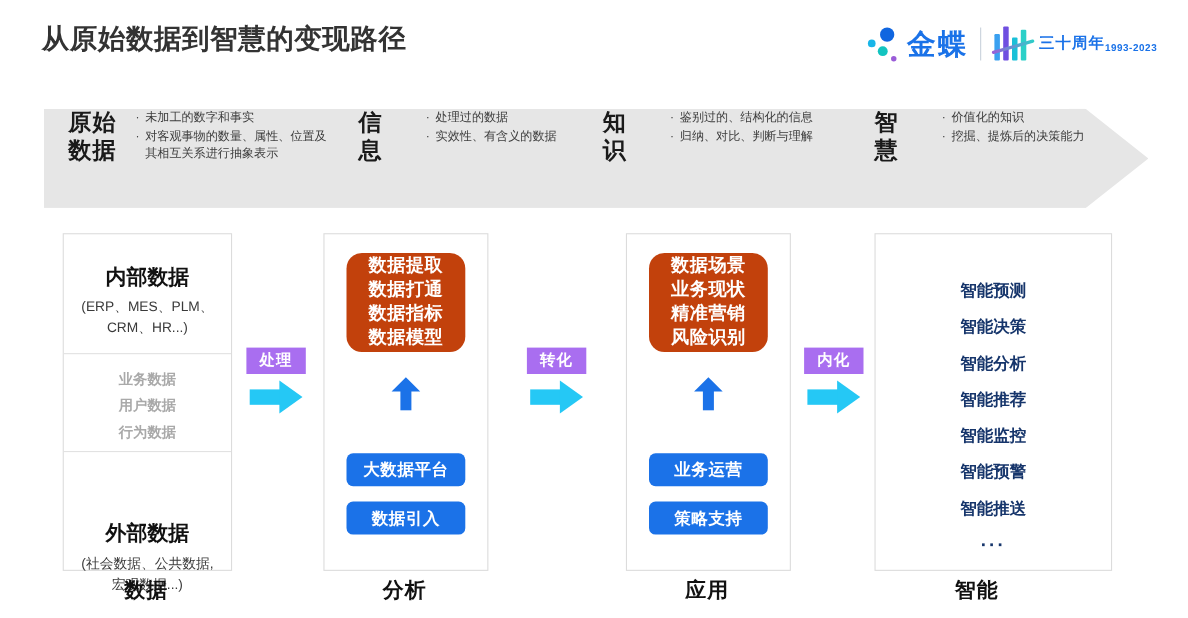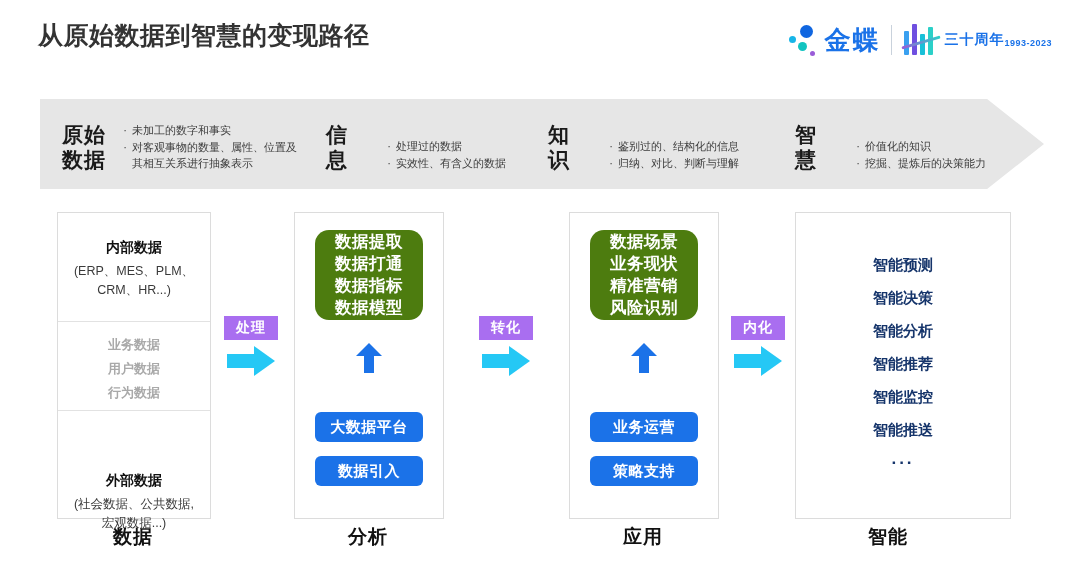--- a/index.html
+++ b/index.html
@@ -33,44 +33,44 @@
   .anniv-text{display:flex;flex-direction:row;line-height:1;}
   .anniv-cn{font-size:14px;font-weight:bold;color:#1a72e8;letter-spacing:1px;}
   .anniv-yr{font-size:9px;font-weight:bold;color:#1a72e8;letter-spacing:0.5px;margin-top:7px;}
   
   .banner{
     position:absolute;left:40px;top:99px;width:1004px;height:90px;
     background:#e6e6e6;
     clip-path:polygon(0 0,932px 0,932px -12px,1004px 45px,932px 102px,932px 90px,0 90px);
   }
   .banner-inner{position:absolute;left:0;top:0;width:1004px;height:90px;}
-  .seg{position:absolute;top:0;height:74px;display:flex;align-items:flex-end;}
+  .seg{position:absolute;top:0;height:74px;display:flex;align-items:flex-start;}
   .seg-title{
     font-size:21px;font-weight:bold;color:#1a1a1a;line-height:1.22;
     width:48px;flex:none;text-align:left;letter-spacing:1px;
   }
   .seg-list{margin-left:8px;}
   .seg-li{display:flex;align-items:flex-start;font-size:11px;color:#3c3c3c;line-height:1.45;margin:1px 0;}
   .seg-bullet{width:14px;flex:none;text-align:center;color:#3c3c3c;font-size:11px;line-height:1.45;}
   .seg-txt{max-width:170px;}
   
   .col{position:absolute;top:212px;background:#ffffff;border:1px solid #dcdcdc;}
   .col-label{
     position:absolute;top:524px;font-size:19px;font-weight:bold;color:#111111;
     text-align:center;letter-spacing:1px;
   }
   
   .c1-cell{position:absolute;left:0;width:100%;box-sizing:border-box;text-align:center;}
   .c1-div{position:absolute;left:0;width:100%;height:1px;background:#e2e2e2;}
-  .c1-strong{font-size:14px;font-weight:bold;color:#111111;}
+  .c1-strong{font-size:19px;font-weight:bold;color:#111111;}
   .c1-sub{font-size:12.5px;color:#3a3a3a;line-height:1.55;margin-top:5px;}
   .c1-gray{font-size:13px;font-weight:bold;color:#a9a9a9;line-height:1.85;}
   
   .bigcard{
-    position:absolute;background:#4d7c0f;border-radius:14px;color:#ffffff;
+    position:absolute;background:#c2410c;border-radius:14px;color:#ffffff;
     display:flex;align-items:center;justify-content:center;text-align:center;
     font-size:16.5px;font-weight:bold;line-height:1.33;letter-spacing:0.5px;
   }
   .pill{
     position:absolute;background:#1b72e8;border-radius:6px;color:#ffffff;
     display:flex;align-items:center;justify-content:center;
     font-size:15px;font-weight:bold;letter-spacing:0.5px;
   }
   .uparrow{position:absolute;width:26px;height:30px;}
   .uparrow .stem{position:absolute;left:8px;top:11px;width:10px;height:19px;background:#1b72e8;}
@@ -276,17 +276,18 @@
   </div>
 </div>
 
 <div class="col" style="left:795px;width:186px;height:305px;padding-left:28px;">
   <div style="position:absolute;left:0;top:44px;width:100%;">
     <div class="smart-item" style="margin-bottom:18px;">智能预测</div>
     <div class="smart-item" style="margin-bottom:18px;">智能决策</div>
     <div class="smart-item" style="margin-bottom:18px;">智能分析</div>
     <div class="smart-item" style="margin-bottom:18px;">智能推荐</div>
     <div class="smart-item" style="margin-bottom:18px;">智能监控</div>
+    <div class="smart-item" style="margin-bottom:18px;">智能预警</div>
     <div class="smart-item" style="margin-bottom:16px;">智能推送</div>
     <div class="smart-dots">···</div>
   </div>
 </div>
 <div class="col-label" style="left:795px;width:186px;">智能</div>
 
 </body></html>

